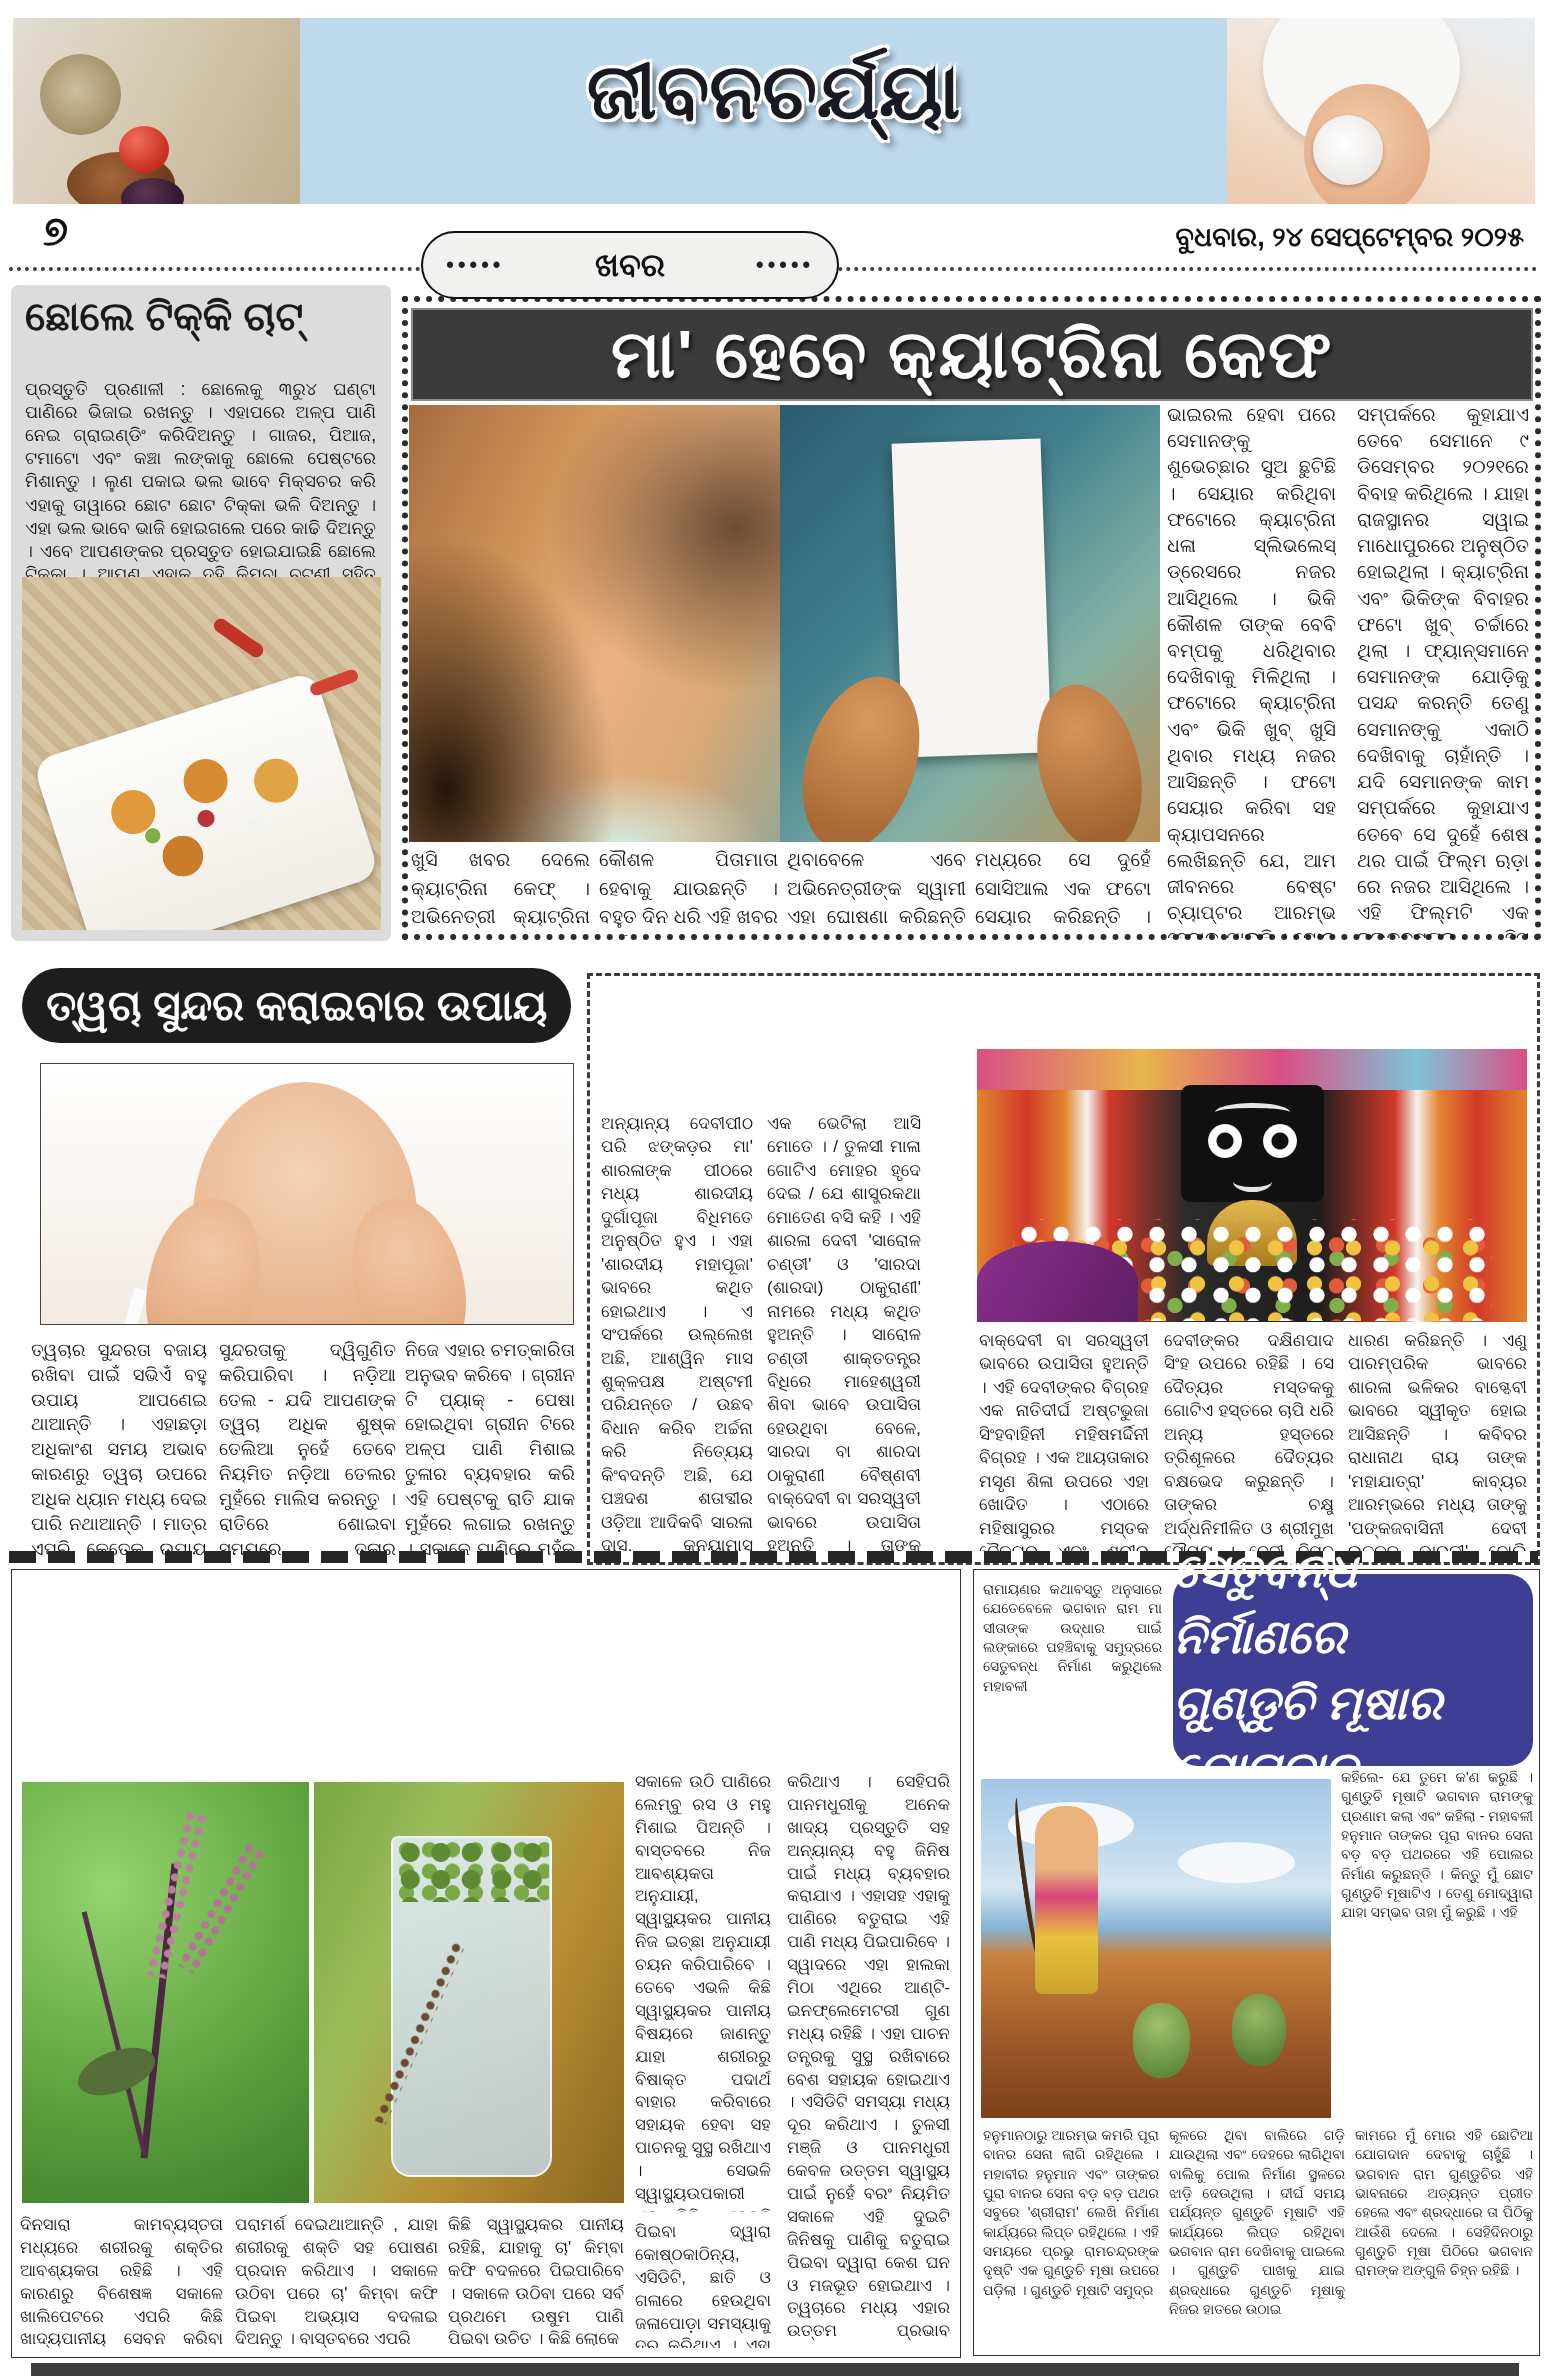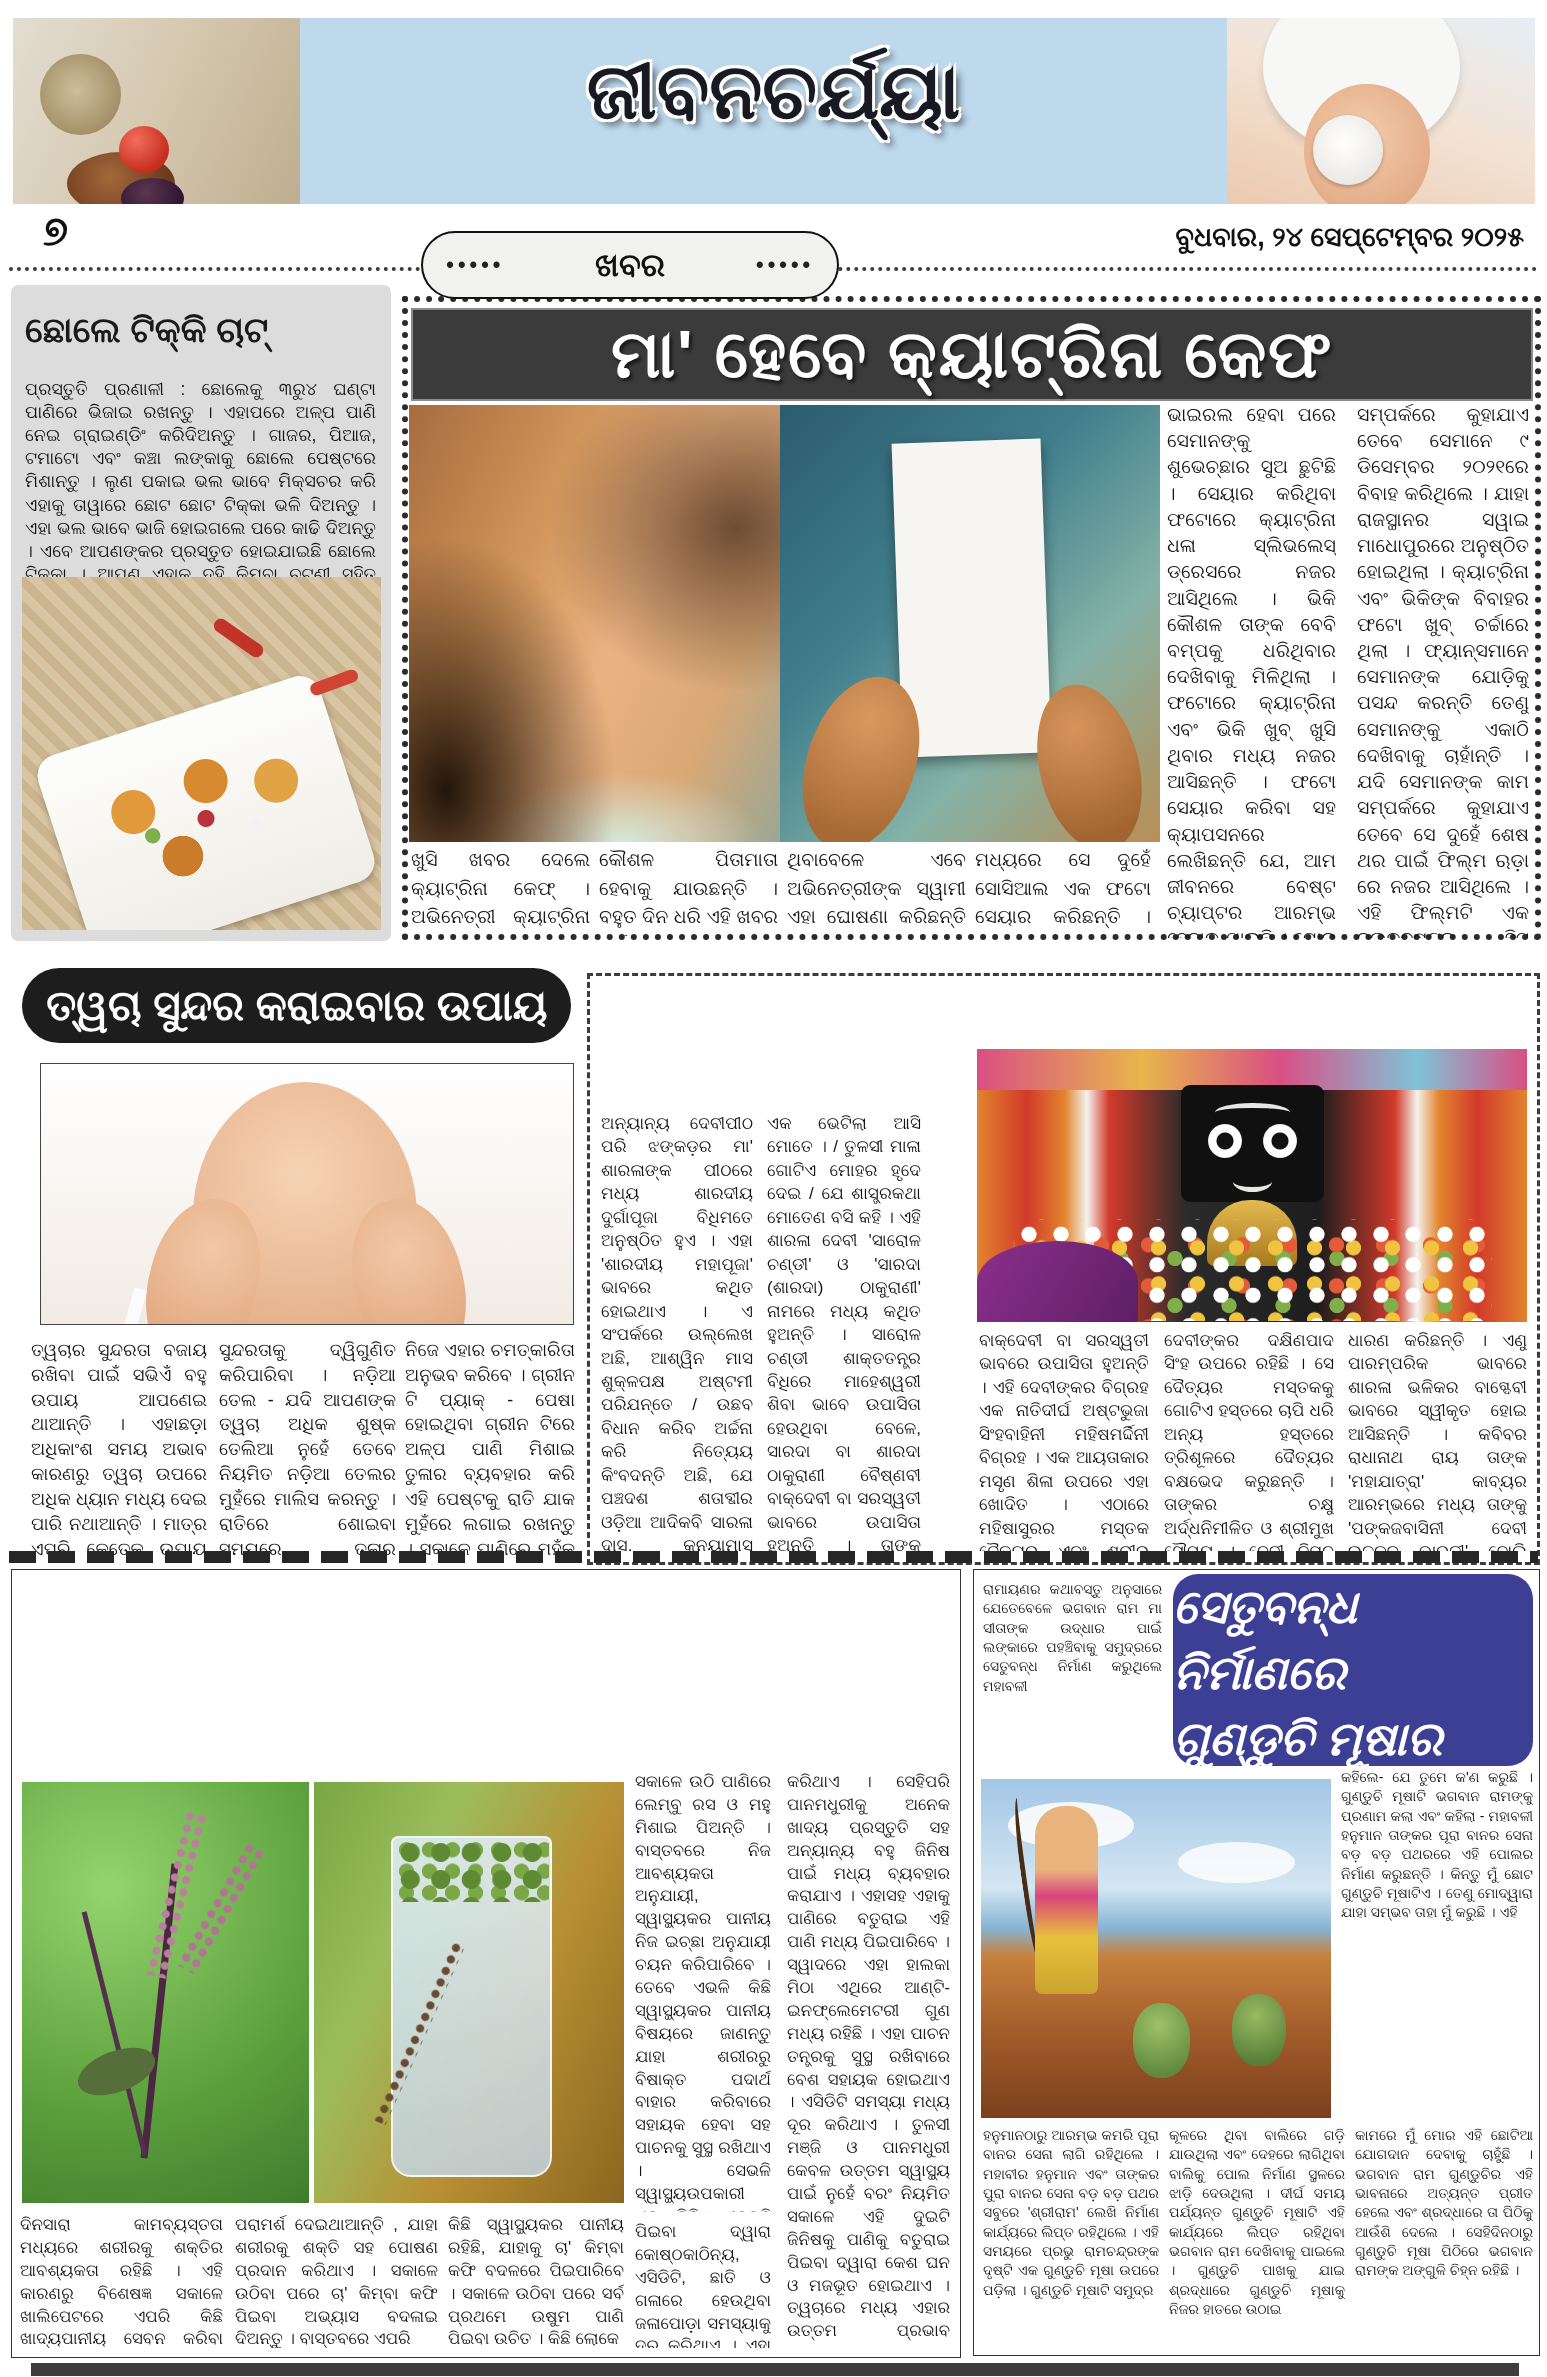--- a/index.html
+++ b/index.html
@@ -29,21 +29,21 @@
   .wp-face{position:absolute;left:77px;top:66px;width:126px;height:134px;border-radius:50%;
     background:radial-gradient(circle at 45% 40%,#f4cfae,#e0a47f 85%);}
   .wp-cream{position:absolute;left:86px;top:97px;width:70px;height:70px;border-radius:50%;
     background:radial-gradient(circle at 45% 40%,#ffffff,#e8e6e2 80%);box-shadow:0 1.8px 4.5px rgba(0,0,0,.25);}
   
   .page-number{left:43px;top:208px;font-size:41px;font-weight:bold;color:#111;}
   .dateline{right:23px;top:222px;font-size:27px;font-weight:bold;color:#111;}
   .dotted-sep{left:9px;top:267px;width:1529px;height:0;border-top:4.5px dotted #3a3a3a;}
   
   .recipe-box{left:10.8px;top:285px;width:380px;height:656px;background:#dcdcdc;border-radius:7.2px;}
-  .recipe-title{position:absolute;left:14.3px;top:25px;width:351px;font-size:35px;font-weight:bold;color:#1a1a1a;}
+  .recipe-title{position:absolute;left:14.3px;top:9px;width:351px;font-size:40px;font-weight:bold;color:#1a1a1a;}
   .recipe-body{position:absolute;left:14.3px;top:70px;width:351px;height:498px;overflow:hidden;
     font-size:17.5px;line-height:1.32;text-align:justify;}
   .chaat-photo{left:21.5px;top:577px;width:359px;height:353px;
     background:repeating-linear-gradient(45deg,#d8c5a3 0 9px,#cbb58f 9px 18px);}
   .cp-plate{position:absolute;left:36px;top:134px;width:296px;height:215px;border-radius:21.5px;
     transform:rotate(-18deg);background:linear-gradient(#fdfdfb,#efede6);box-shadow:0 3.6px 7.2px rgba(0,0,0,.25);}
   .cp-food{position:absolute;left:72px;top:170px;width:224px;height:143px;transform:rotate(-18deg);
     background:radial-gradient(circle 23px at 20% 30%,#e09a3c 0 21.5px,transparent 22.4px),
       radial-gradient(circle 23px at 55% 25%,#d88a30 0 21.5px,transparent 22.4px),
       radial-gradient(circle 23px at 85% 40%,#e0a447 0 21.5px,transparent 22.4px),
@@ -150,21 +150,21 @@
   .gl-leaves{position:absolute;left:81px;top:57px;width:154px;height:63px;
     background-image:radial-gradient(circle 10.8px,#5d8a33 0 9px,transparent 10px),
       radial-gradient(circle 9px,#7aa847 0 7.2px,transparent 8px);
     background-size:30.5px 27px,23px 21.5px;}
   .gl-sprig{position:absolute;left:99px;top:152px;width:12.6px;height:197px;transform:rotate(24deg);
     background-image:radial-gradient(circle 4.5px,#6b4a33 0 3.6px,transparent 4.5px);background-size:10.8px 12.6px;}
   .tulsi-col{font-size:16.6px;}
   
   .setu-box{left:973px;top:1569px;width:567px;height:787px;border:1.8px solid #333;box-sizing:border-box;background:#fff;}
   .setu-banner{left:1173px;top:1574px;width:360px;height:192px;background:#3c3f93;border-radius:25px;
-    display:flex;flex-direction:column;align-items:center;justify-content:space-between;}
+    display:flex;flex-direction:column;align-items:center;justify-content:center;}
   .setu-headline{font-size:47px;font-weight:bold;color:#ffffff;line-height:1.4;font-style:italic;}
   .rama-photo{left:981px;top:1779px;width:350px;height:339px;
     background:linear-gradient(180deg,#a3c6e6 0%,#d4e6f2 32%,#86b4d4 44%,#c7823e 52%,#a35d2a 74%,#7c3f1c 100%);}
   .rm-cloud1{position:absolute;left:27px;top:23px;width:126px;height:47px;border-radius:50%;background:rgba(255,255,255,.85);}
   .rm-cloud2{position:absolute;left:197px;top:63px;width:117px;height:41px;border-radius:50%;background:rgba(255,255,255,.8);}
   .rm-rama{position:absolute;left:54px;top:27px;width:63px;height:188px;border-radius:29px 29px 7.2px 7.2px;
     background:linear-gradient(180deg,#e8b37c 0%,#e8b37c 34%,#d8447c 48%,#e8c23c 70%,#caa32e 100%);}
   .rm-bow{position:absolute;left:41px;top:18px;width:9px;height:170px;border-left:5.4px solid #4a2c14;border-radius:50%;transform:rotate(-8deg);}
   .rm-monkey1{position:absolute;left:152px;top:224px;width:57px;height:75px;border-radius:46%;
     background:radial-gradient(circle at 45% 30%,#9ec06a,#5f8a3c 80%);}

